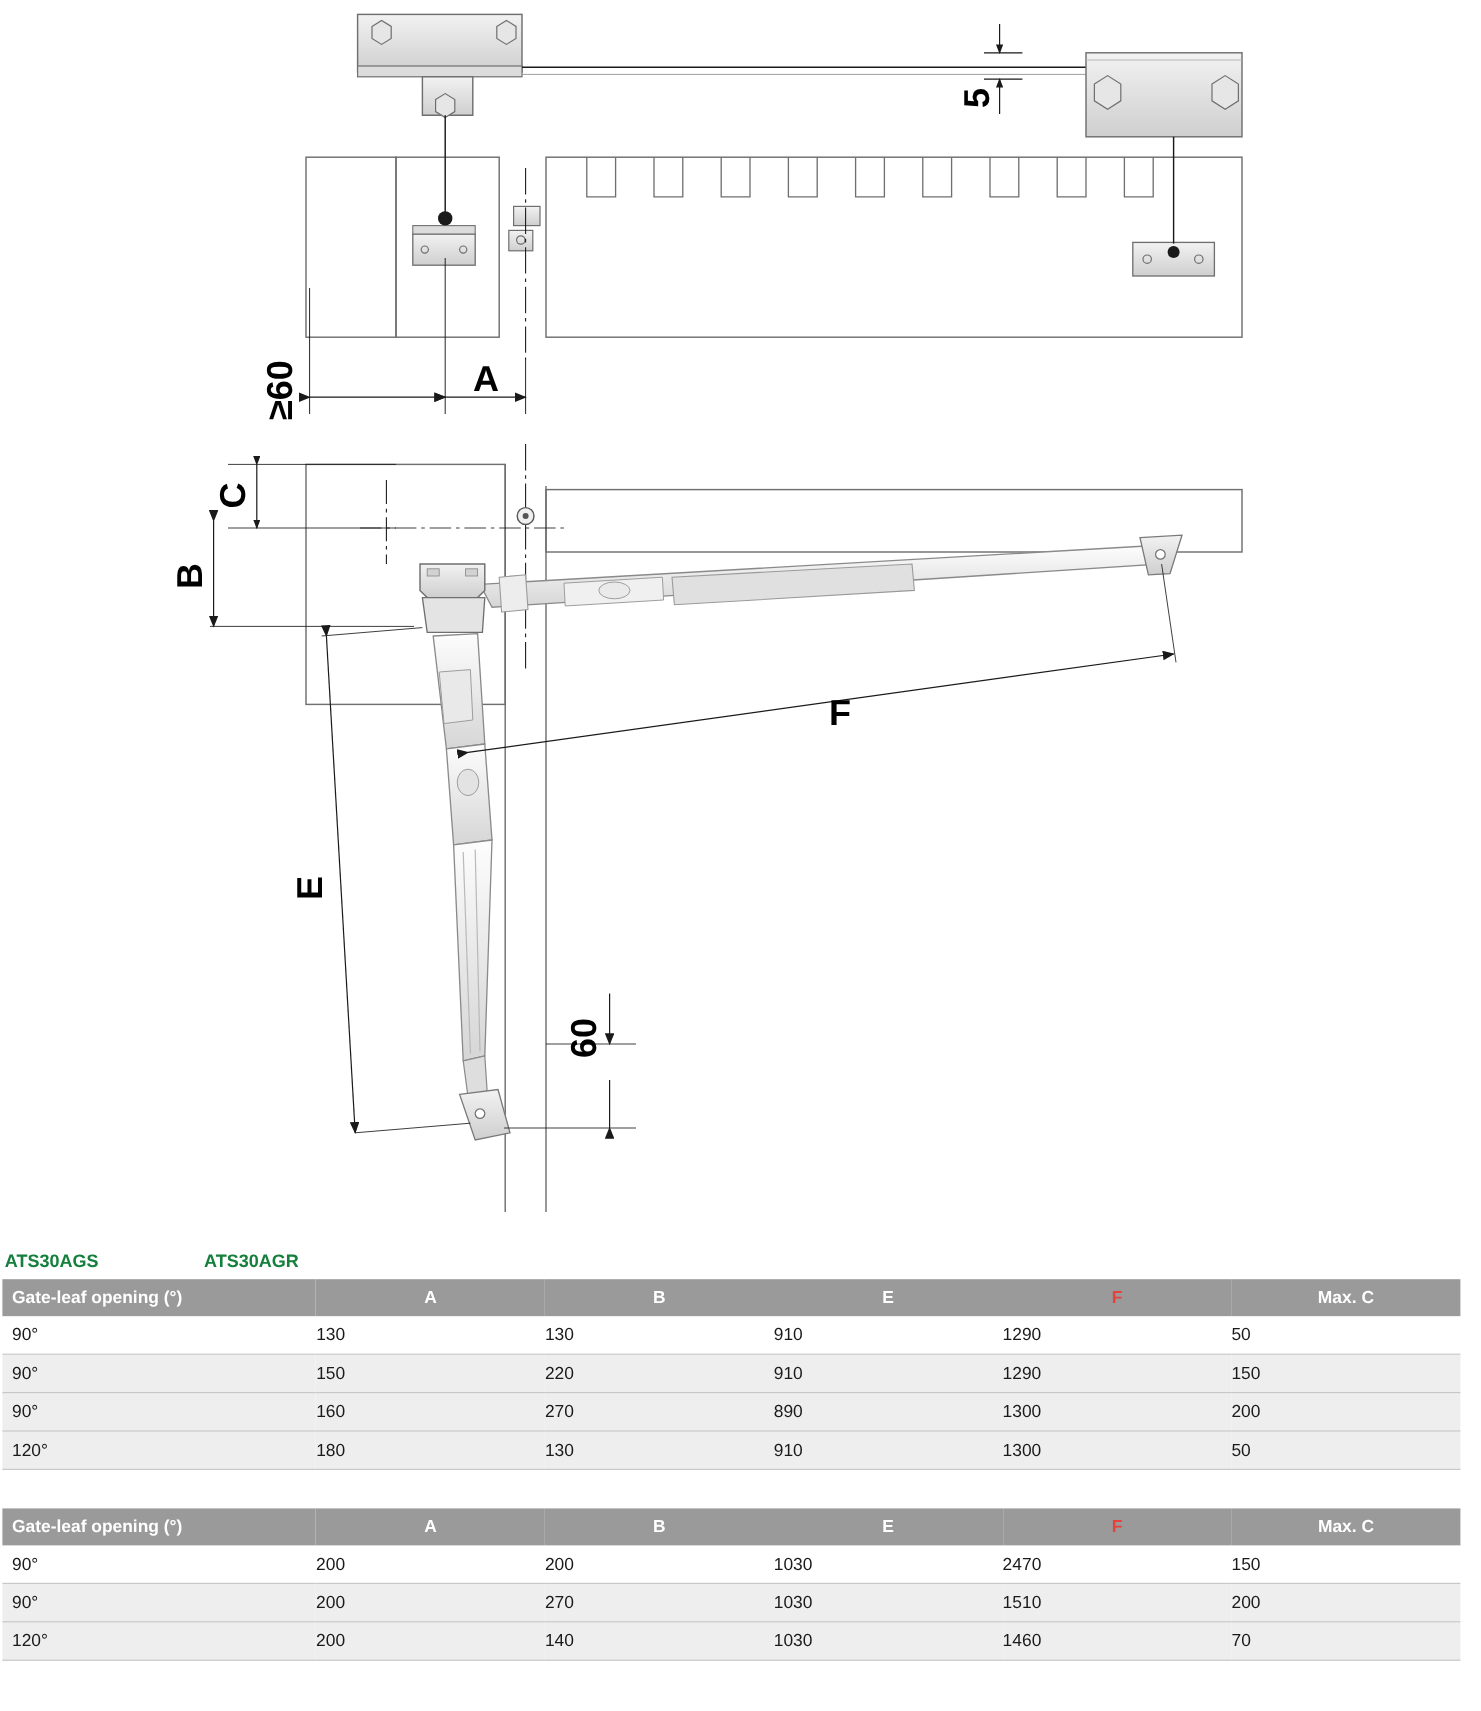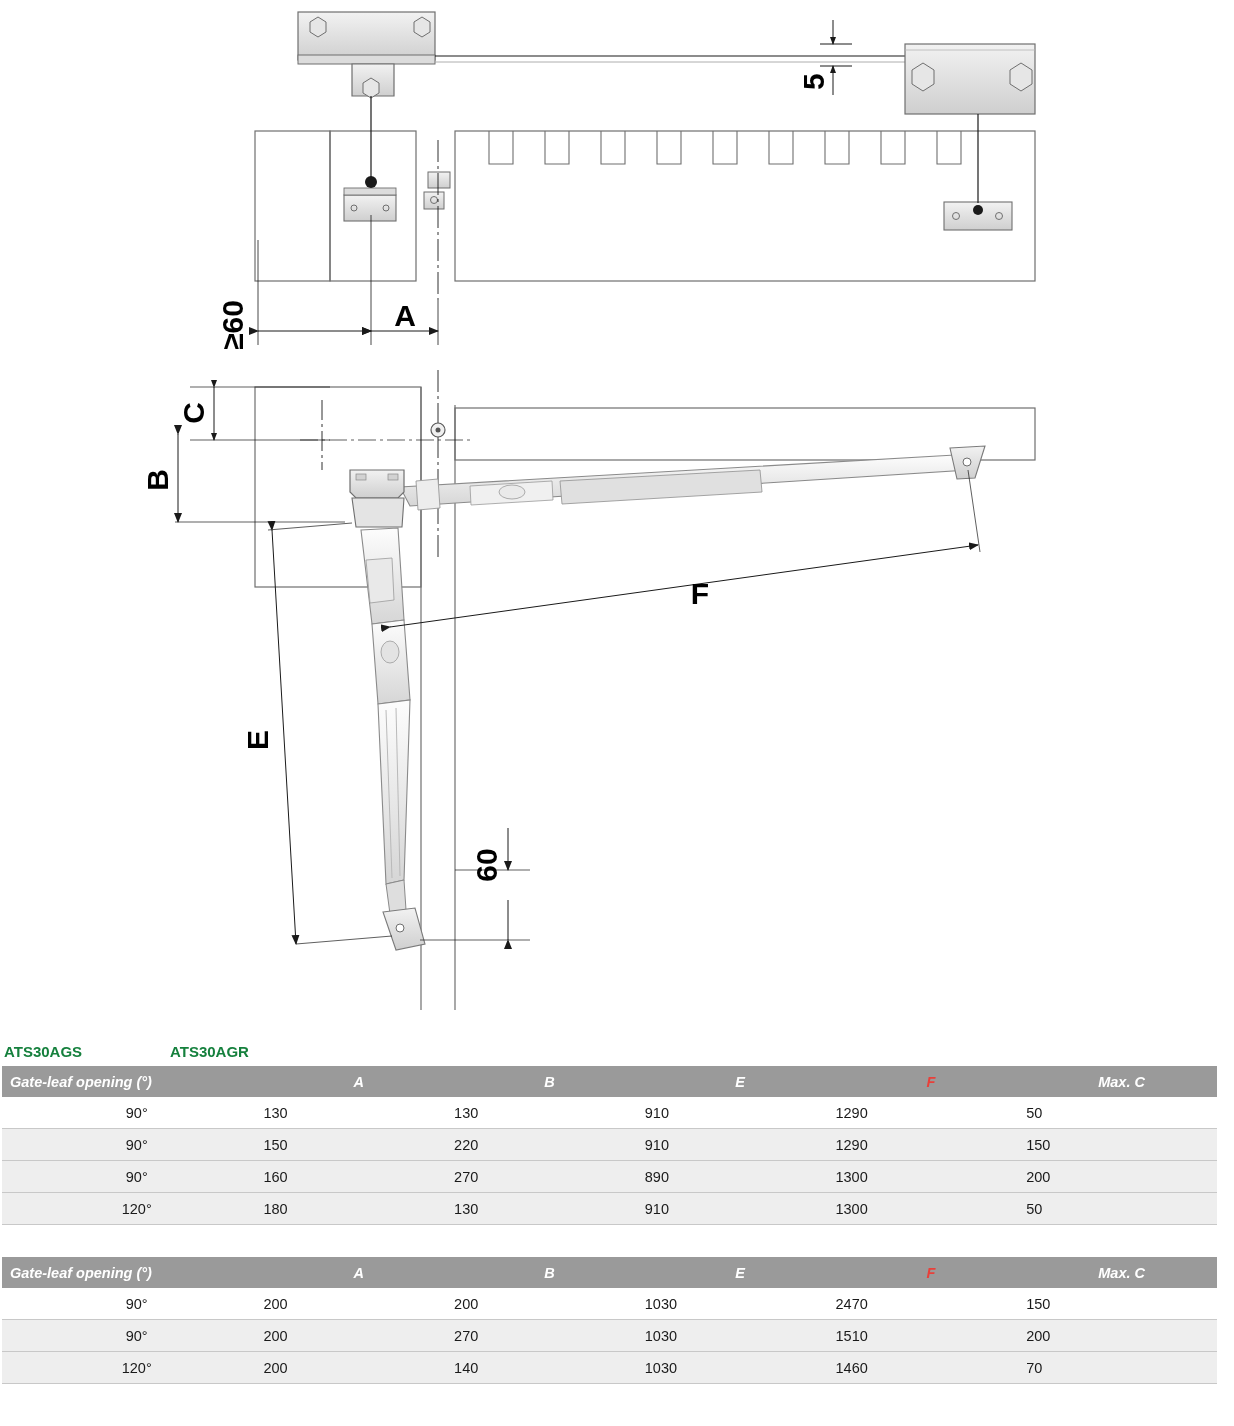--- a/index.html
+++ b/index.html
@@ -59,37 +59,36 @@
     font-size: 14.5px;
   }
   table.spec thead th {
     background: #9a9a9a;
     color: #ffffff;
     font-weight: bold;
     text-align: center;
     padding: 5px 0 5px 0;
     height: 21px;
     border: none;
-    font-style: italic;
   }
   table.spec thead th.first {
     text-align: left;
     padding-left: 8px;
   }
   table.spec thead th.fcol {
     color: #e8403a;
   }
   table.spec tbody td {
     padding: 5px 0;
     height: 21px;
     color: #1a1a1a;
     border-bottom: 1px solid #c8c8c8;
   }
   table.spec tbody td.first {
-    text-align: center;
+    text-align: left;
     padding-left: 8px;
   }
   table.spec tbody tr.alt td {
     background: #eeeeee;
   }
   table.spec tbody tr.plain td {
     background: #ffffff;
   }
   .col-label { width: 255px; }
   .col-v { width: 192px; }

